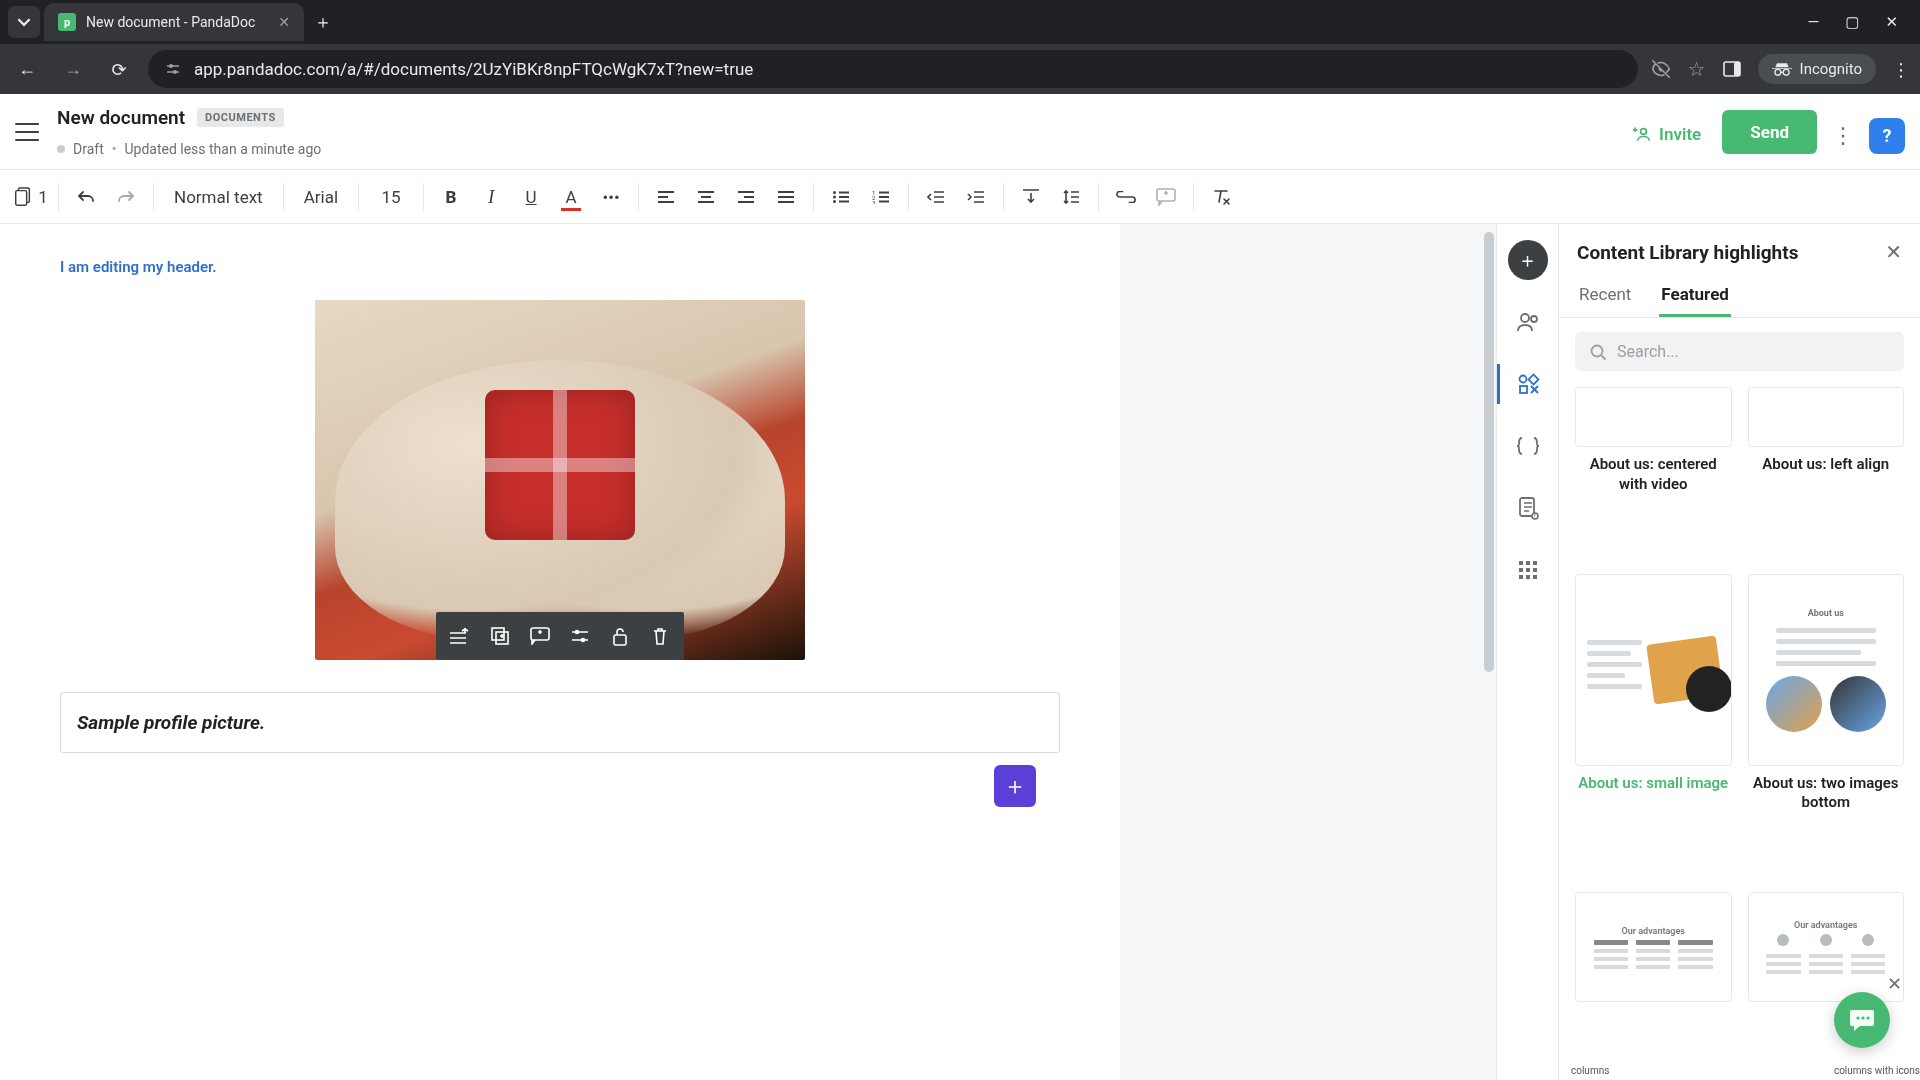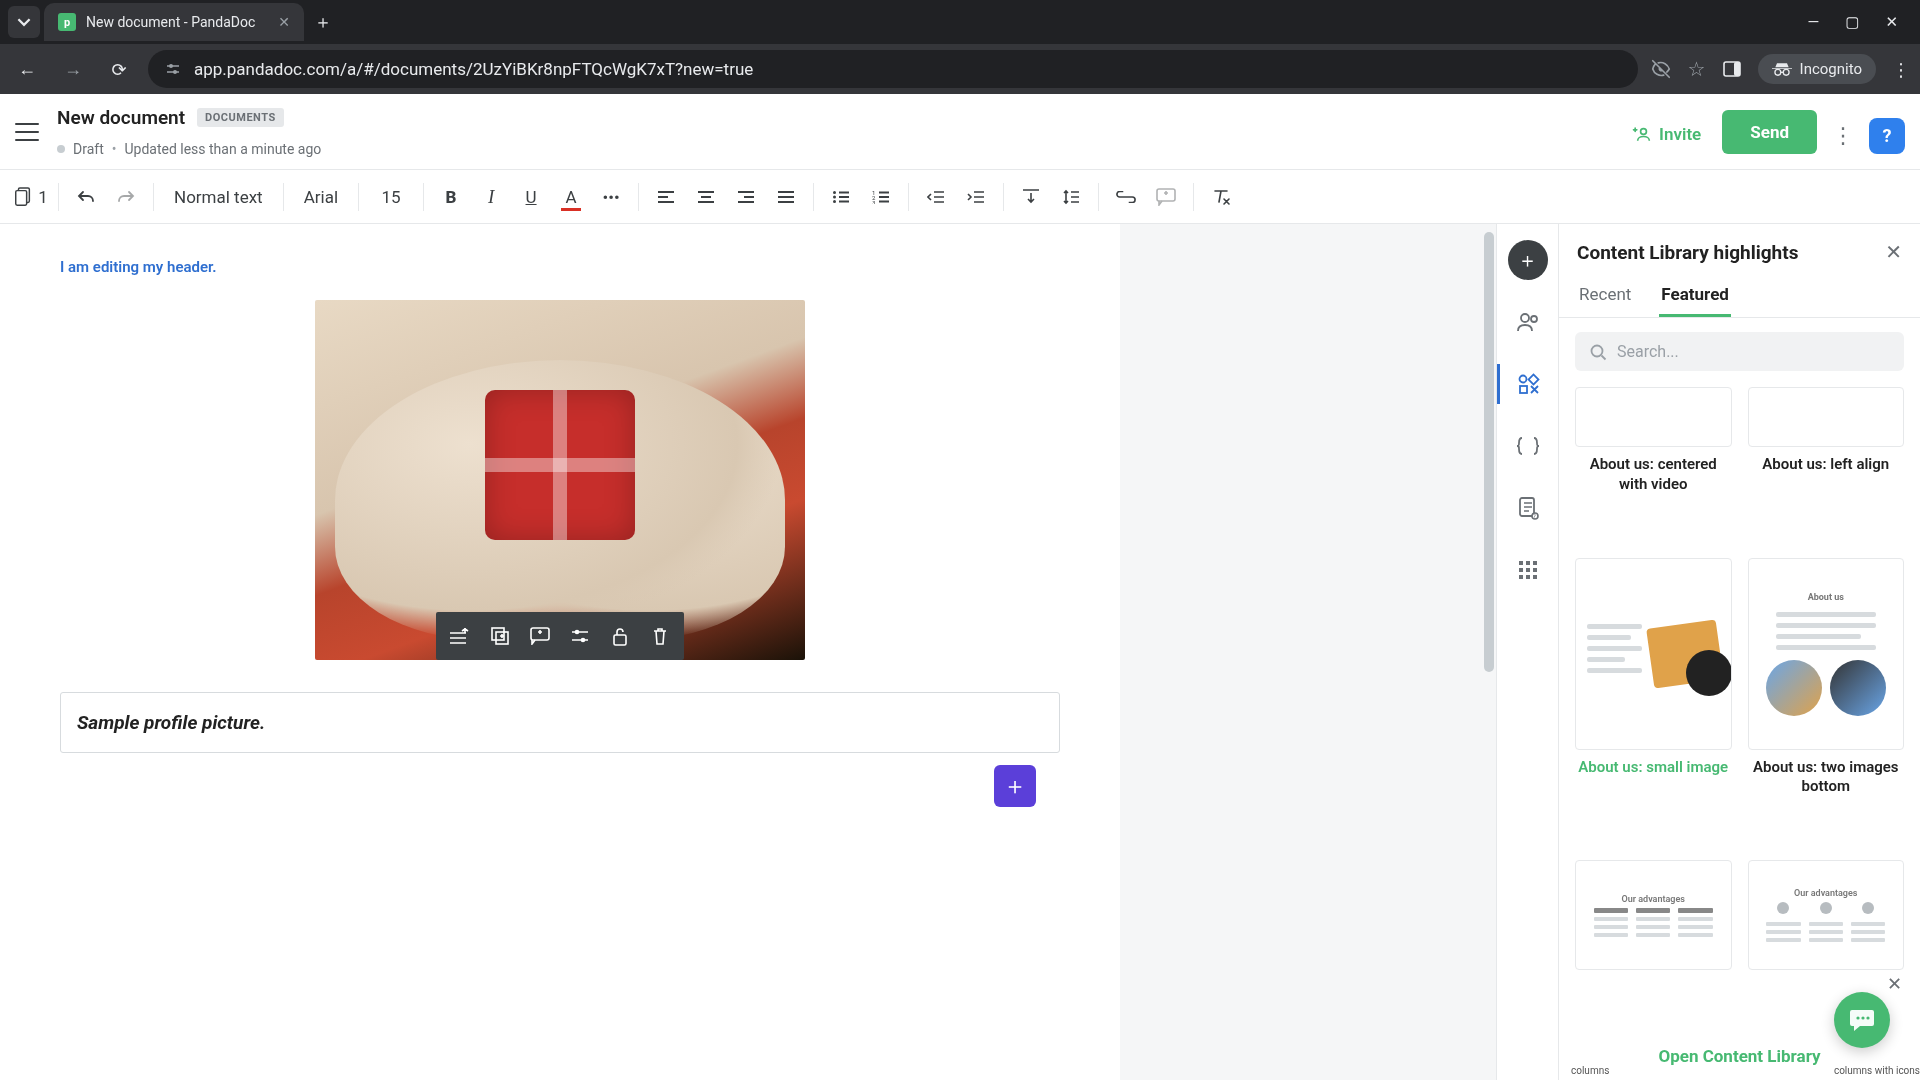--- a/index.html
+++ b/index.html
@@ -532,21 +532,20 @@
                   <div class="thumb-icon"></div>
                   <span></span>
                   <span></span>
                   <span></span>
                 </div>
             </div>
           </div>
         </div>
       </div>
       <span class="panel-floating-x" style="right:18px;bottom:86px;">✕</span>
-      <div class="open-lib"><span>Open Content Library</span></div>
       <div class="sub-captions">
         <span>columns</span>
         <span>columns with icons</span>
       </div>
     </div>
   </div>
 </div>
 
 <div class="chat-bubble">
   <svg width="28" height="26" viewBox="0 0 28 26">

